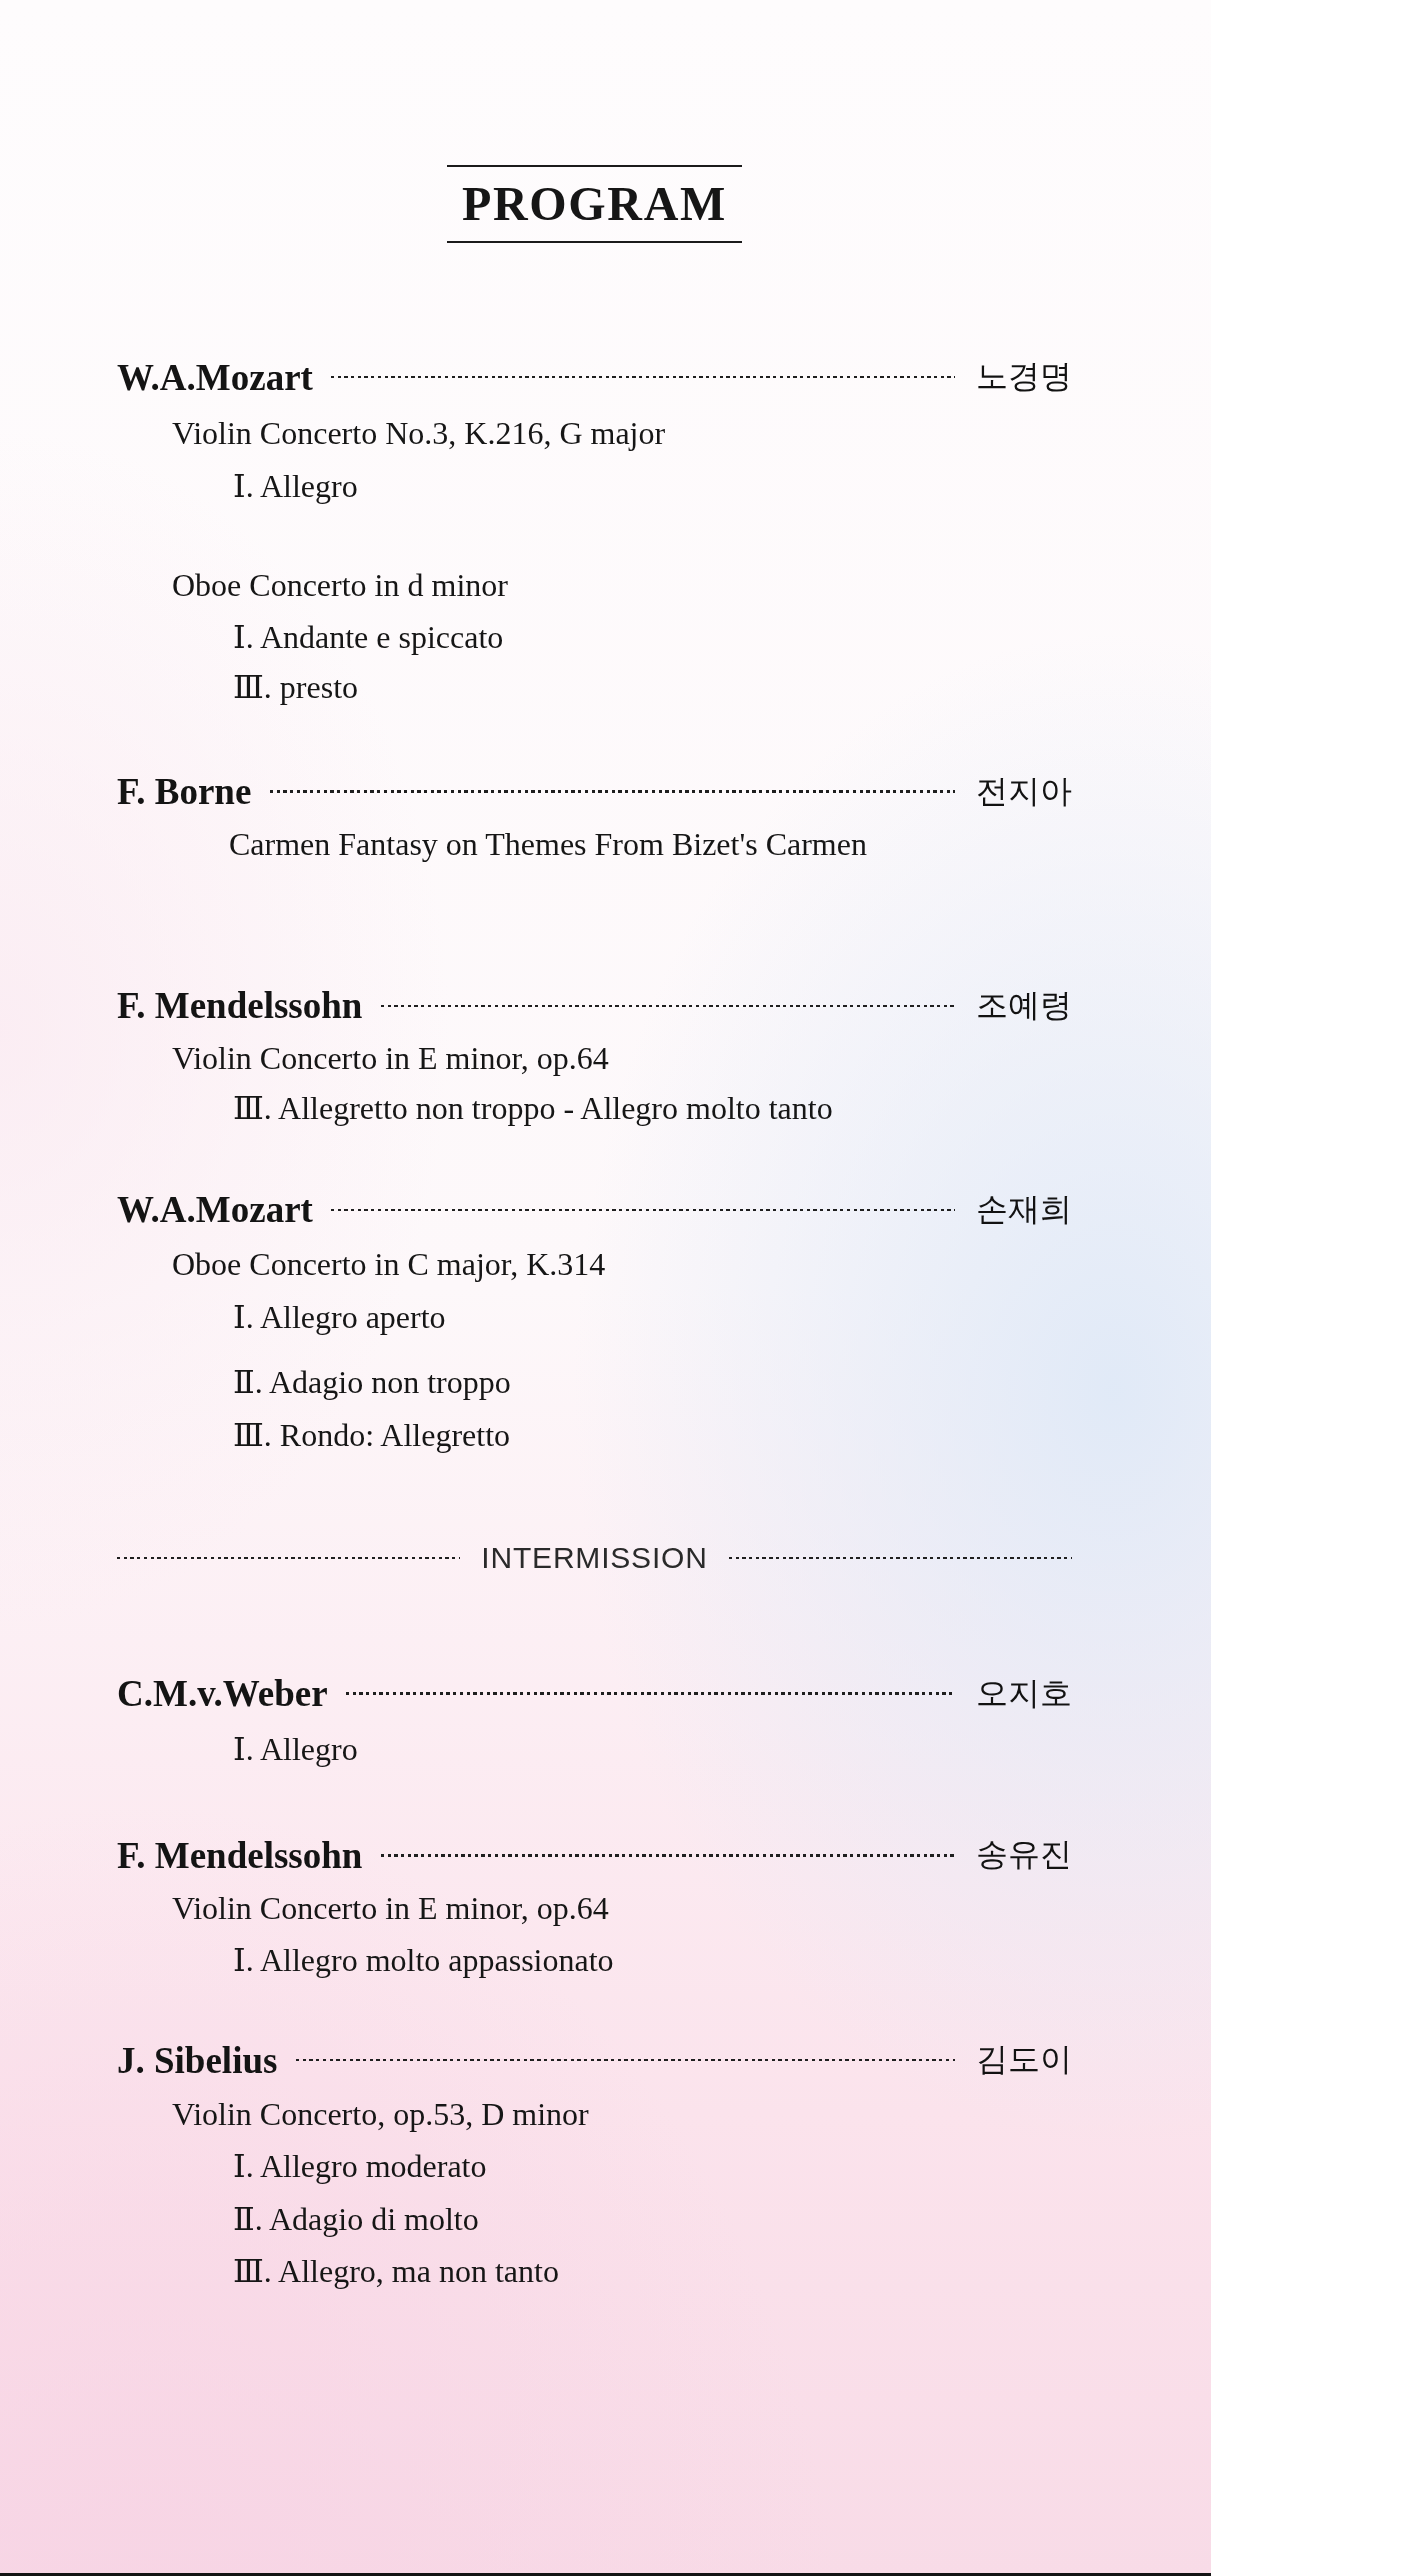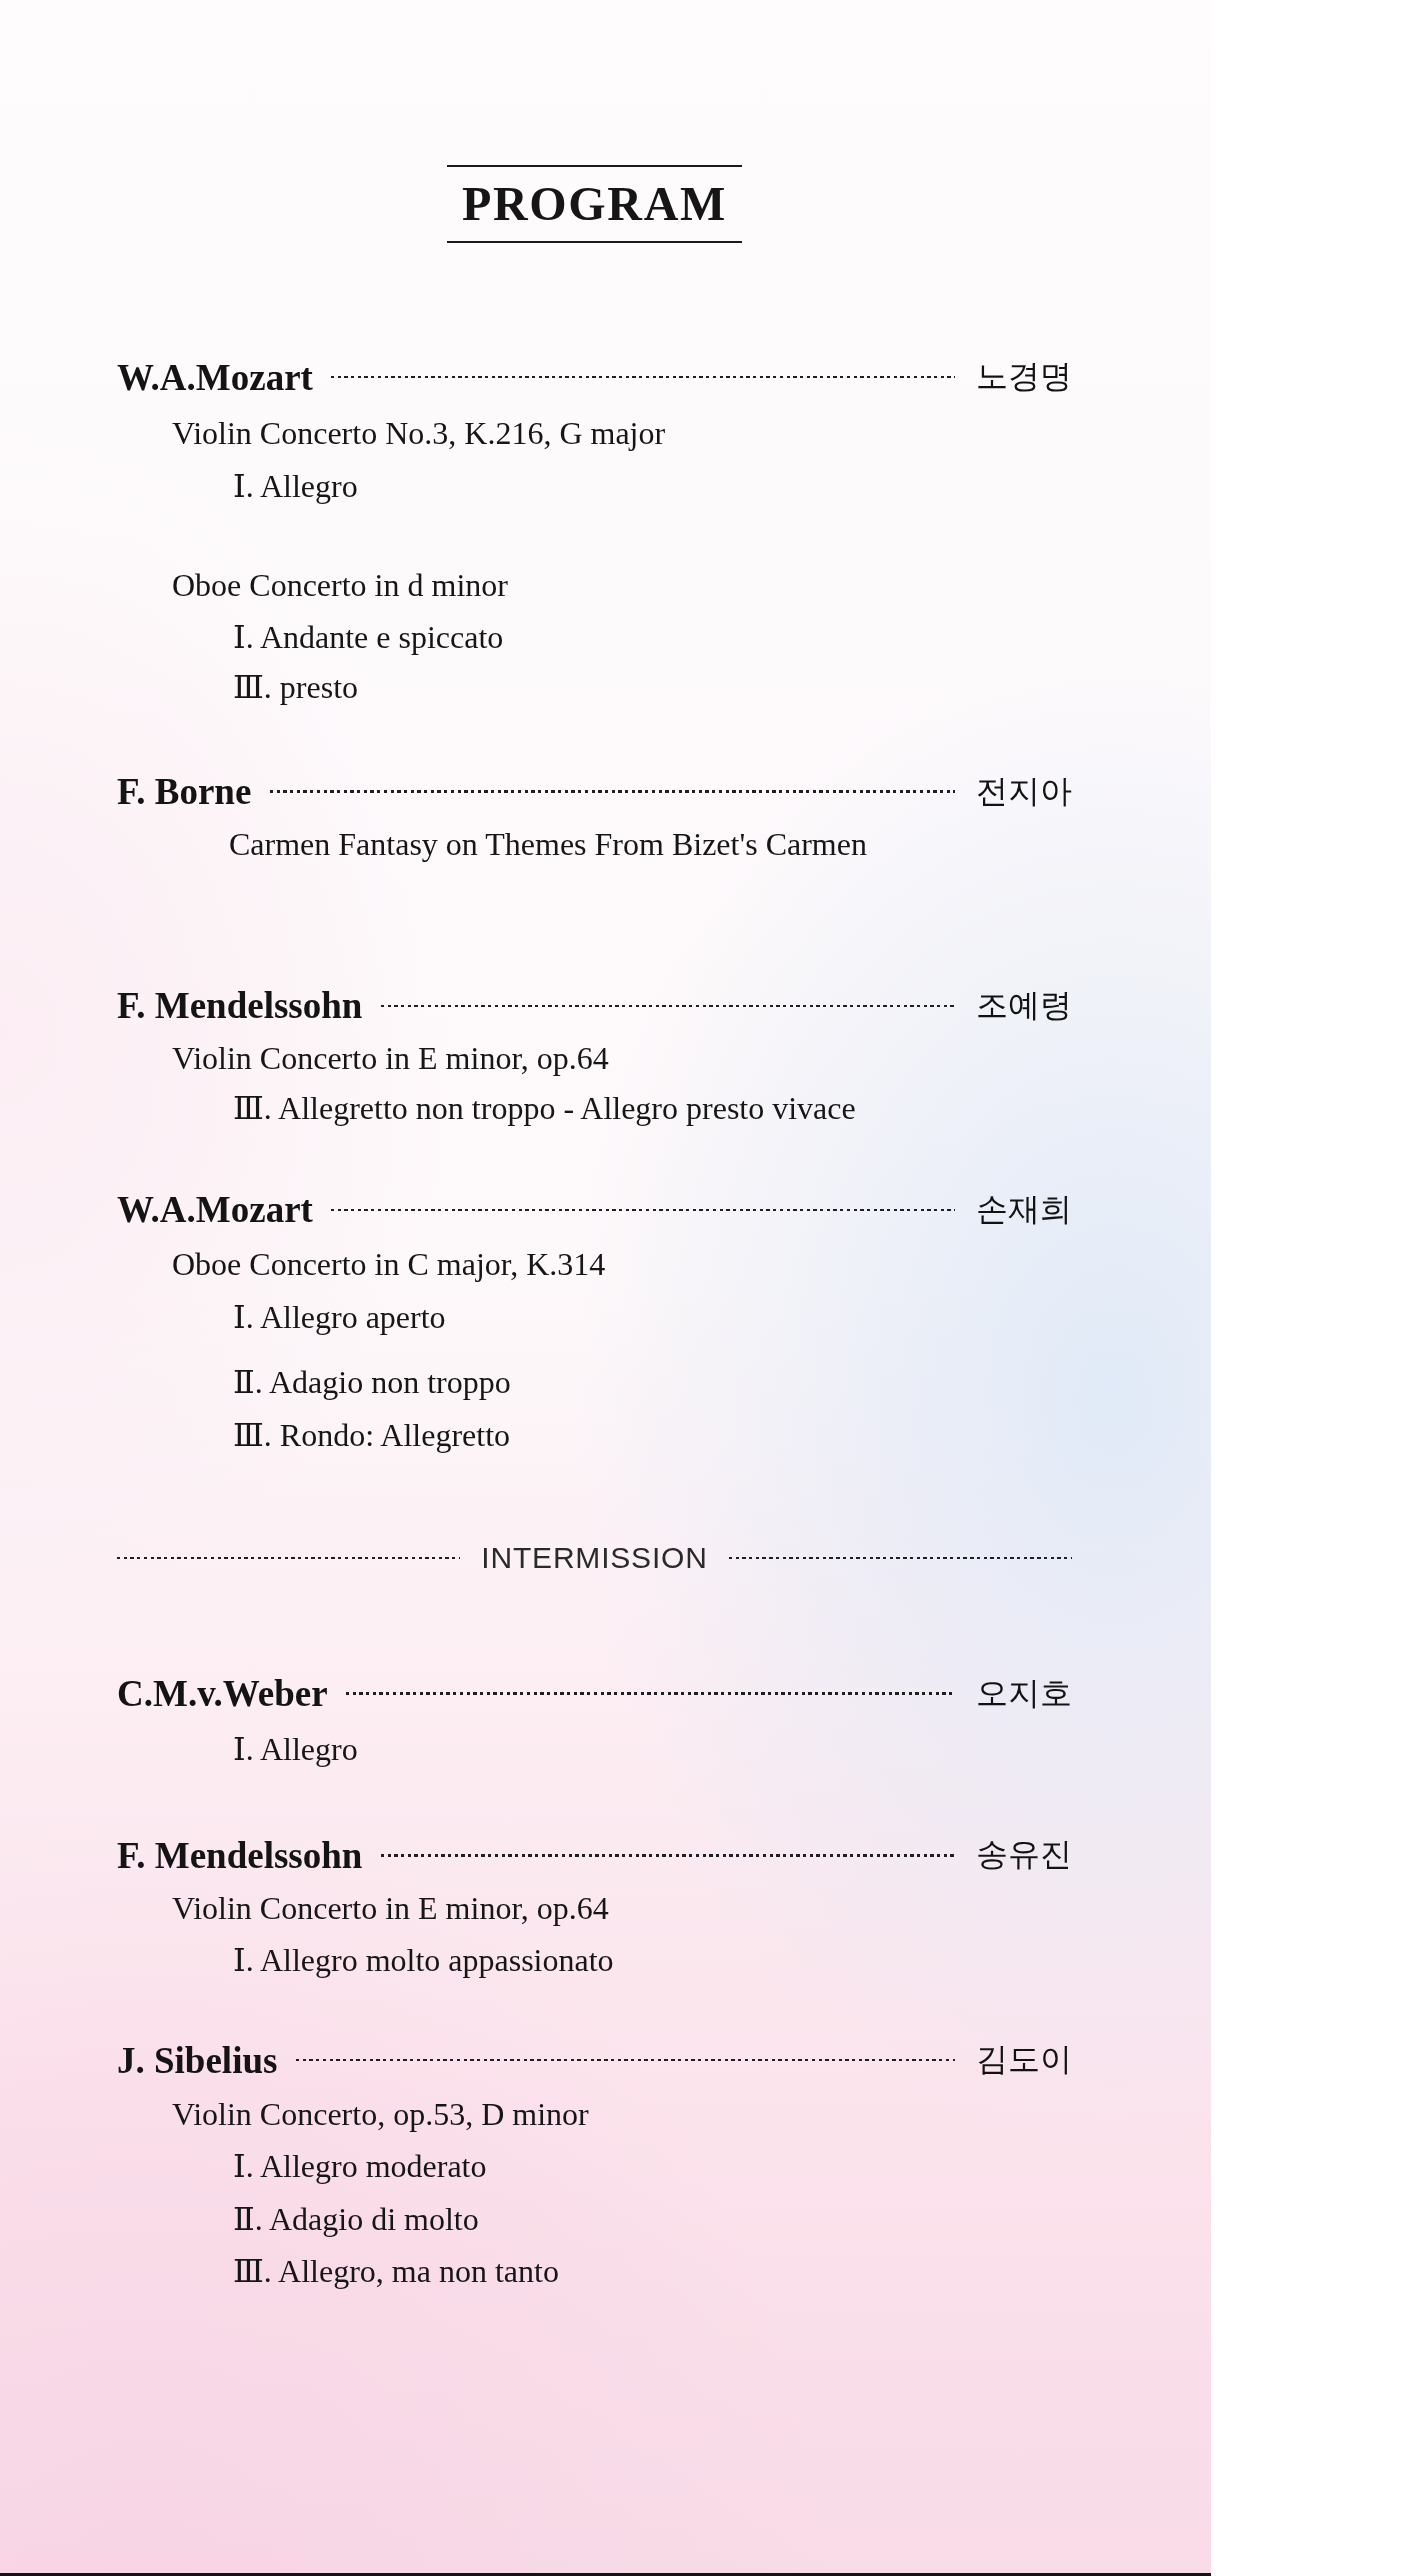--- a/index.html
+++ b/index.html
@@ -135,21 +135,21 @@
       <div class="piece indent-2" style="margin-top:9.2px">Carmen Fantasy on Themes From Bizet's Carmen</div>
     </section>
 
     <section class="entry" style="margin-top:118px">
       <div class="entry-header">
         <span class="composer">F. Mendelssohn</span>
         <span class="leader"></span>
         <span class="performer">조예령</span>
       </div>
       <div class="piece" style="margin-top:9.2px">Violin Concerto in E minor, op.64</div>
-      <div class="movement" style="margin-top:10px">Ⅲ. Allegretto non troppo - Allegro presto vivace</div>
+      <div class="movement" style="margin-top:10px">Ⅲ. Allegretto non troppo - Allegro molto tanto</div>
     </section>
 
     <section class="entry" style="margin-top:58px">
       <div class="entry-header">
         <span class="composer">W.A.Mozart</span>
         <span class="leader"></span>
         <span class="performer">손재희</span>
       </div>
       <div class="piece" style="margin-top:10.8px">Oboe Concerto in C major, K.314</div>
       <div class="movement" style="margin-top:12.5px">Ⅰ. Allegro aperto</div>

